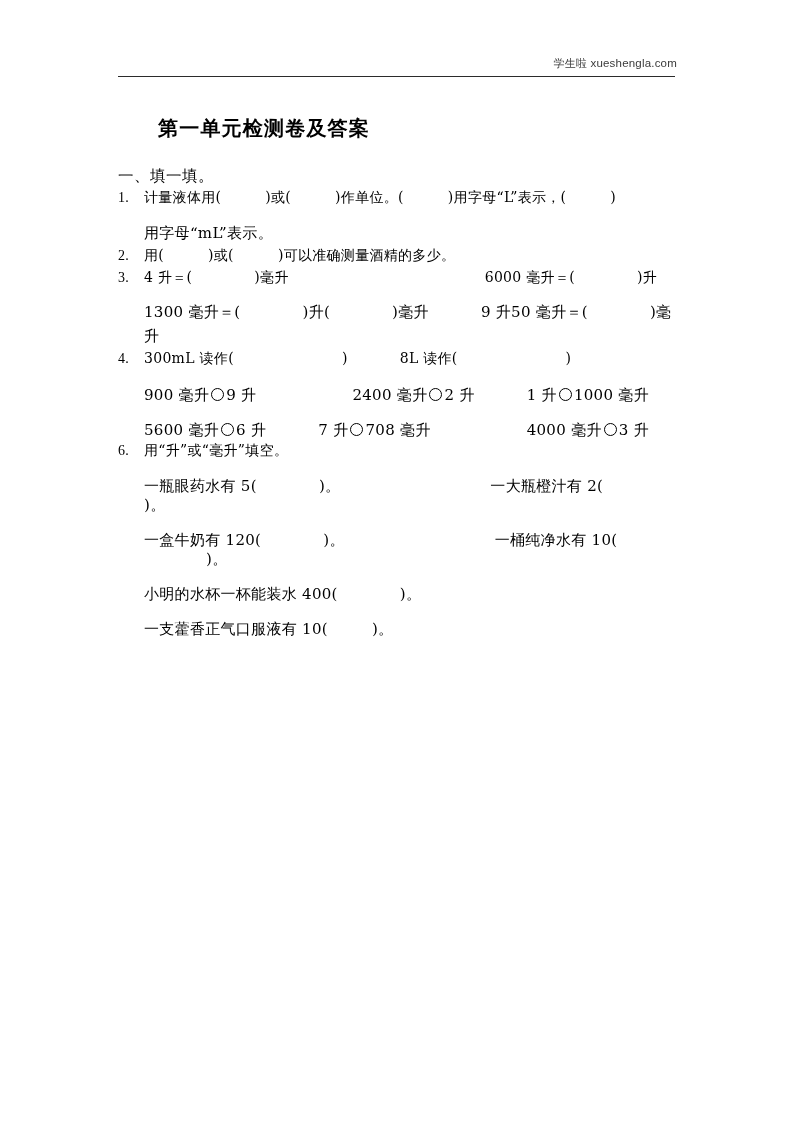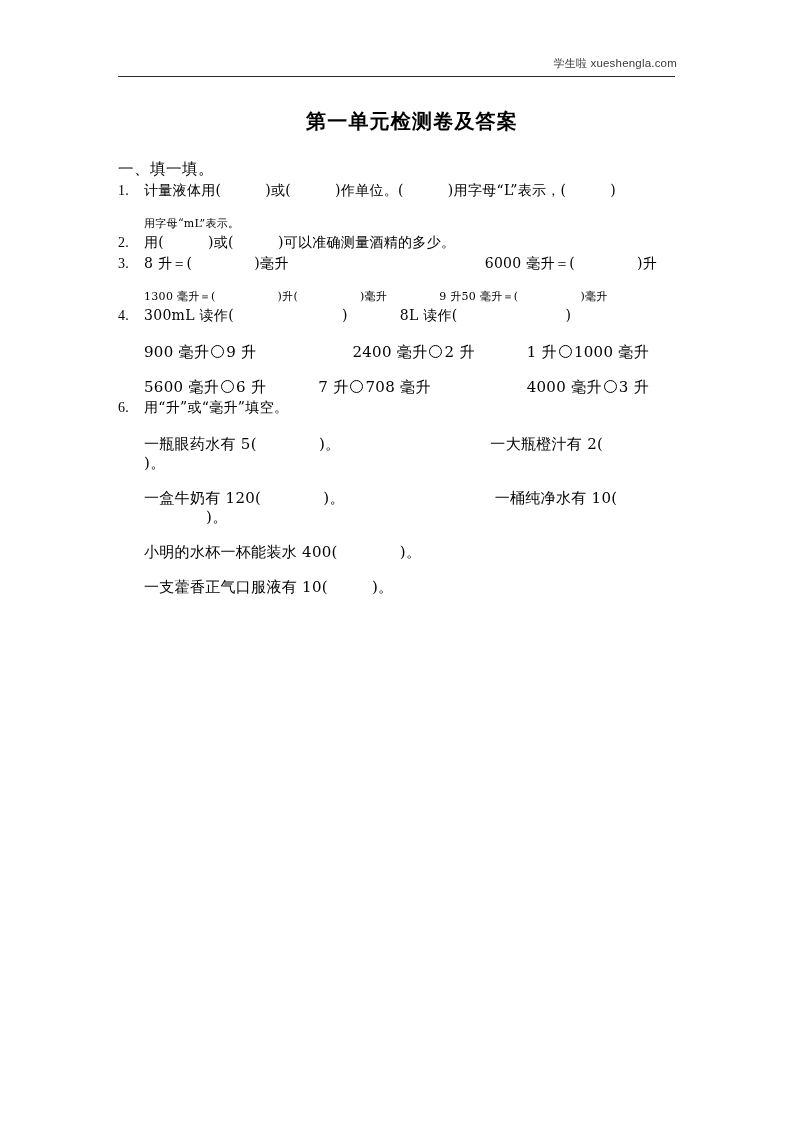--- a/index.html
+++ b/index.html
@@ -46,25 +46,24 @@
   .content {
     position: absolute;
     left: 118px;
     top: 96px;
     width: 560px;
   }
   h1.title {
     font-family: "DejaVu Sans", sans-serif;
     font-weight: bold;
     font-size: 20px;
-    margin: 5px;
+    margin: 12px;
     padding: 0 0 0 28px;
     letter-spacing: 1.2px;
     line-height: 40px;
-    text-align: center;
   }
   .sec-head {
     font-family: "DejaVu Serif", serif;
     font-size: 15.5px;
     margin-top: 18px;
     letter-spacing: 0.5px;
   }
   .q {
     font-size: 14px;
     line-height: 1.55;
@@ -72,21 +71,21 @@
     letter-spacing: 0.3px;
   }
   .q .num {
     display: inline-block;
     width: 26px;
     font-family: "Liberation Serif", serif;
   }
   .line2 {
     margin-top: 13px;
     padding-left: 26px;
-    font-size: 11px;
+    font-size: 15px;
     line-height: 1.55;
     font-family: "DejaVu Serif", serif;
     letter-spacing: 0.3px;
   }
   .sub {
     margin-top: 16px;
     padding-left: 26px;
     font-size: 15px;
     font-family: "DejaVu Serif", serif;
     letter-spacing: 0.3px;
@@ -129,21 +128,21 @@
     <div class="q">
       <span class="num">1.</span><span>计量液体用(</span><span class="blank-s"></span><span>)或(</span><span class="blank-s"></span><span>)作单位。(</span><span class="blank-s"></span><span>)用字母“L”表示，(</span><span class="blank-s"></span><span>)</span>
     </div>
     <div class="line2">用字母“mL”表示。</div>
 
     <div class="q">
       <span class="num">2.</span><span>用(</span><span class="blank-s"></span><span>)或(</span><span class="blank-s"></span><span>)可以准确测量酒精的多少。</span>
     </div>
 
     <div class="q">
-      <span class="num">3.</span><span>8 升＝(</span><span class="blank-m"></span><span>)毫升</span><span class="gap-xl"></span><span>6000 毫升＝(</span><span class="blank-m"></span><span>)升</span>
+      <span class="num">3.</span><span>4 升＝(</span><span class="blank-m"></span><span>)毫升</span><span class="gap-xl"></span><span>6000 毫升＝(</span><span class="blank-m"></span><span>)升</span>
     </div>
     <div class="line2">
       <span>1300 毫升＝(</span><span class="blank-m"></span><span>)升(</span><span class="blank-m"></span><span>)毫升</span><span class="gap-s"></span><span>9 升50 毫升＝(</span><span class="blank-m"></span><span>)毫升</span>
     </div>
 
     <div class="q">
       <span class="num">4.</span><span>300mL 读作(</span><span class="blank-l"></span><span>)</span><span class="gap-s"></span><span>8L 读作(</span><span class="blank-l"></span><span>)</span>
     </div>
 
     <div class="sub">

